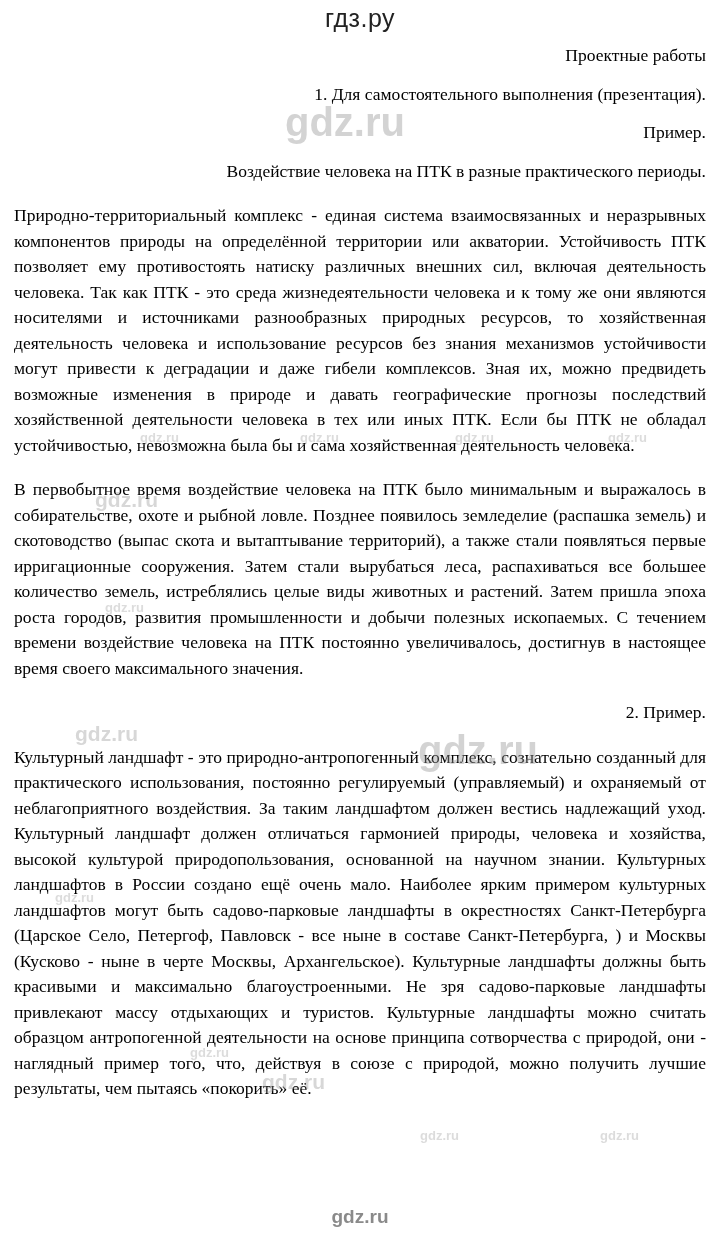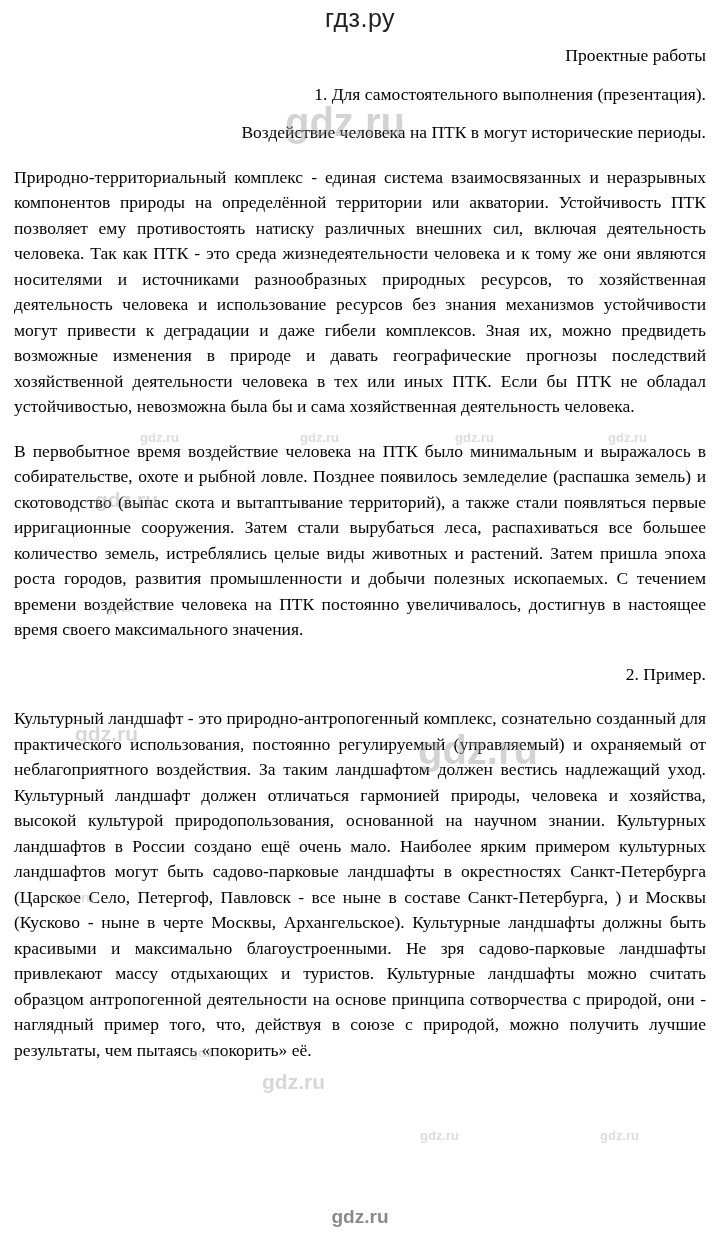--- a/index.html
+++ b/index.html
@@ -85,21 +85,22 @@
 </head>
 <body>
 
 <div class="page">
 
   <div class="brand-top">гдз.ру</div>
 
   <div class="content">
     <p>Проектные работы</p>
     <p class="gap-small">1. Для самостоятельного выполнения (презентация).</p>
-    <p class="gap-small">Воздействие человека на ПТК в могут исторические периоды.</p>
+    <p class="gap-small">Пример.</p>
+    <p class="gap-small">Воздействие человека на ПТК в разные практического периоды.</p>
     <p class="just gap">Природно-территориальный комплекс - единая система взаимосвязанных и неразрывных компонентов природы на определённой территории или акватории. Устойчивость ПТК позволяет ему противостоять натиску различных внешних сил, включая деятельность человека. Так как ПТК - это среда жизнедеятельности человека и к тому же они являются носителями и источниками разнообразных природных ресурсов, то хозяйственная деятельность человека и использование ресурсов без знания механизмов устойчивости могут привести к деградации и даже гибели комплексов. Зная их, можно предвидеть возможные изменения в природе и давать географические прогнозы последствий хозяйственной деятельности человека в тех или иных ПТК. Если бы ПТК не обладал устойчивостью, невозможна была бы и сама хозяйственная деятельность человека.</p>
     <p class="just gap">В первобытное время воздействие человека на ПТК было минимальным и выражалось в собирательстве, охоте и рыбной ловле. Позднее появилось земледелие (распашка земель) и скотоводство (выпас скота и вытаптывание территорий), а также стали появляться первые ирригационные сооружения. Затем стали вырубаться леса, распахиваться все большее количество земель, истреблялись целые виды животных и растений. Затем пришла эпоха роста городов, развития промышленности и добычи полезных ископаемых. С течением времени воздействие человека на ПТК постоянно увеличивалось, достигнув в настоящее время своего максимального значения.</p>
     <p class="gap">2. Пример.</p>
     <p class="just gap">Культурный ландшафт - это природно-антропогенный комплекс, сознательно созданный для практического использования, постоянно регулируемый (управляемый) и охраняемый от неблагоприятного воздействия. За таким ландшафтом должен вестись надлежащий уход. Культурный ландшафт должен отличаться гармонией природы, человека и хозяйства, высокой культурой природопользования, основанной на научном знании. Культурных ландшафтов в России создано ещё очень мало. Наиболее ярким примером культурных ландшафтов могут быть садово-парковые ландшафты в окрестностях Санкт-Петербурга (Царское Село, Петергоф, Павловск - все ныне в составе Санкт-Петербурга, ) и Москвы (Кусково - ныне в черте Москвы, Архангельское). Культурные ландшафты должны быть красивыми и максимально благоустроенными. Не зря садово-парковые ландшафты привлекают массу отдыхающих и туристов. Культурные ландшафты можно считать образцом антропогенной деятельности на основе принципа сотворчества с природой, они - наглядный пример того, что, действуя в союзе с природой, можно получить лучшие результаты, чем пытаясь «покорить» её.</p>
   </div>
 
   <div class="brand-bottom">gdz.ru</div>
 
   <div id="wm-layer">
       <div class="wm wm-big" style="left: 285px; top: 100px;">gdz.ru</div>

